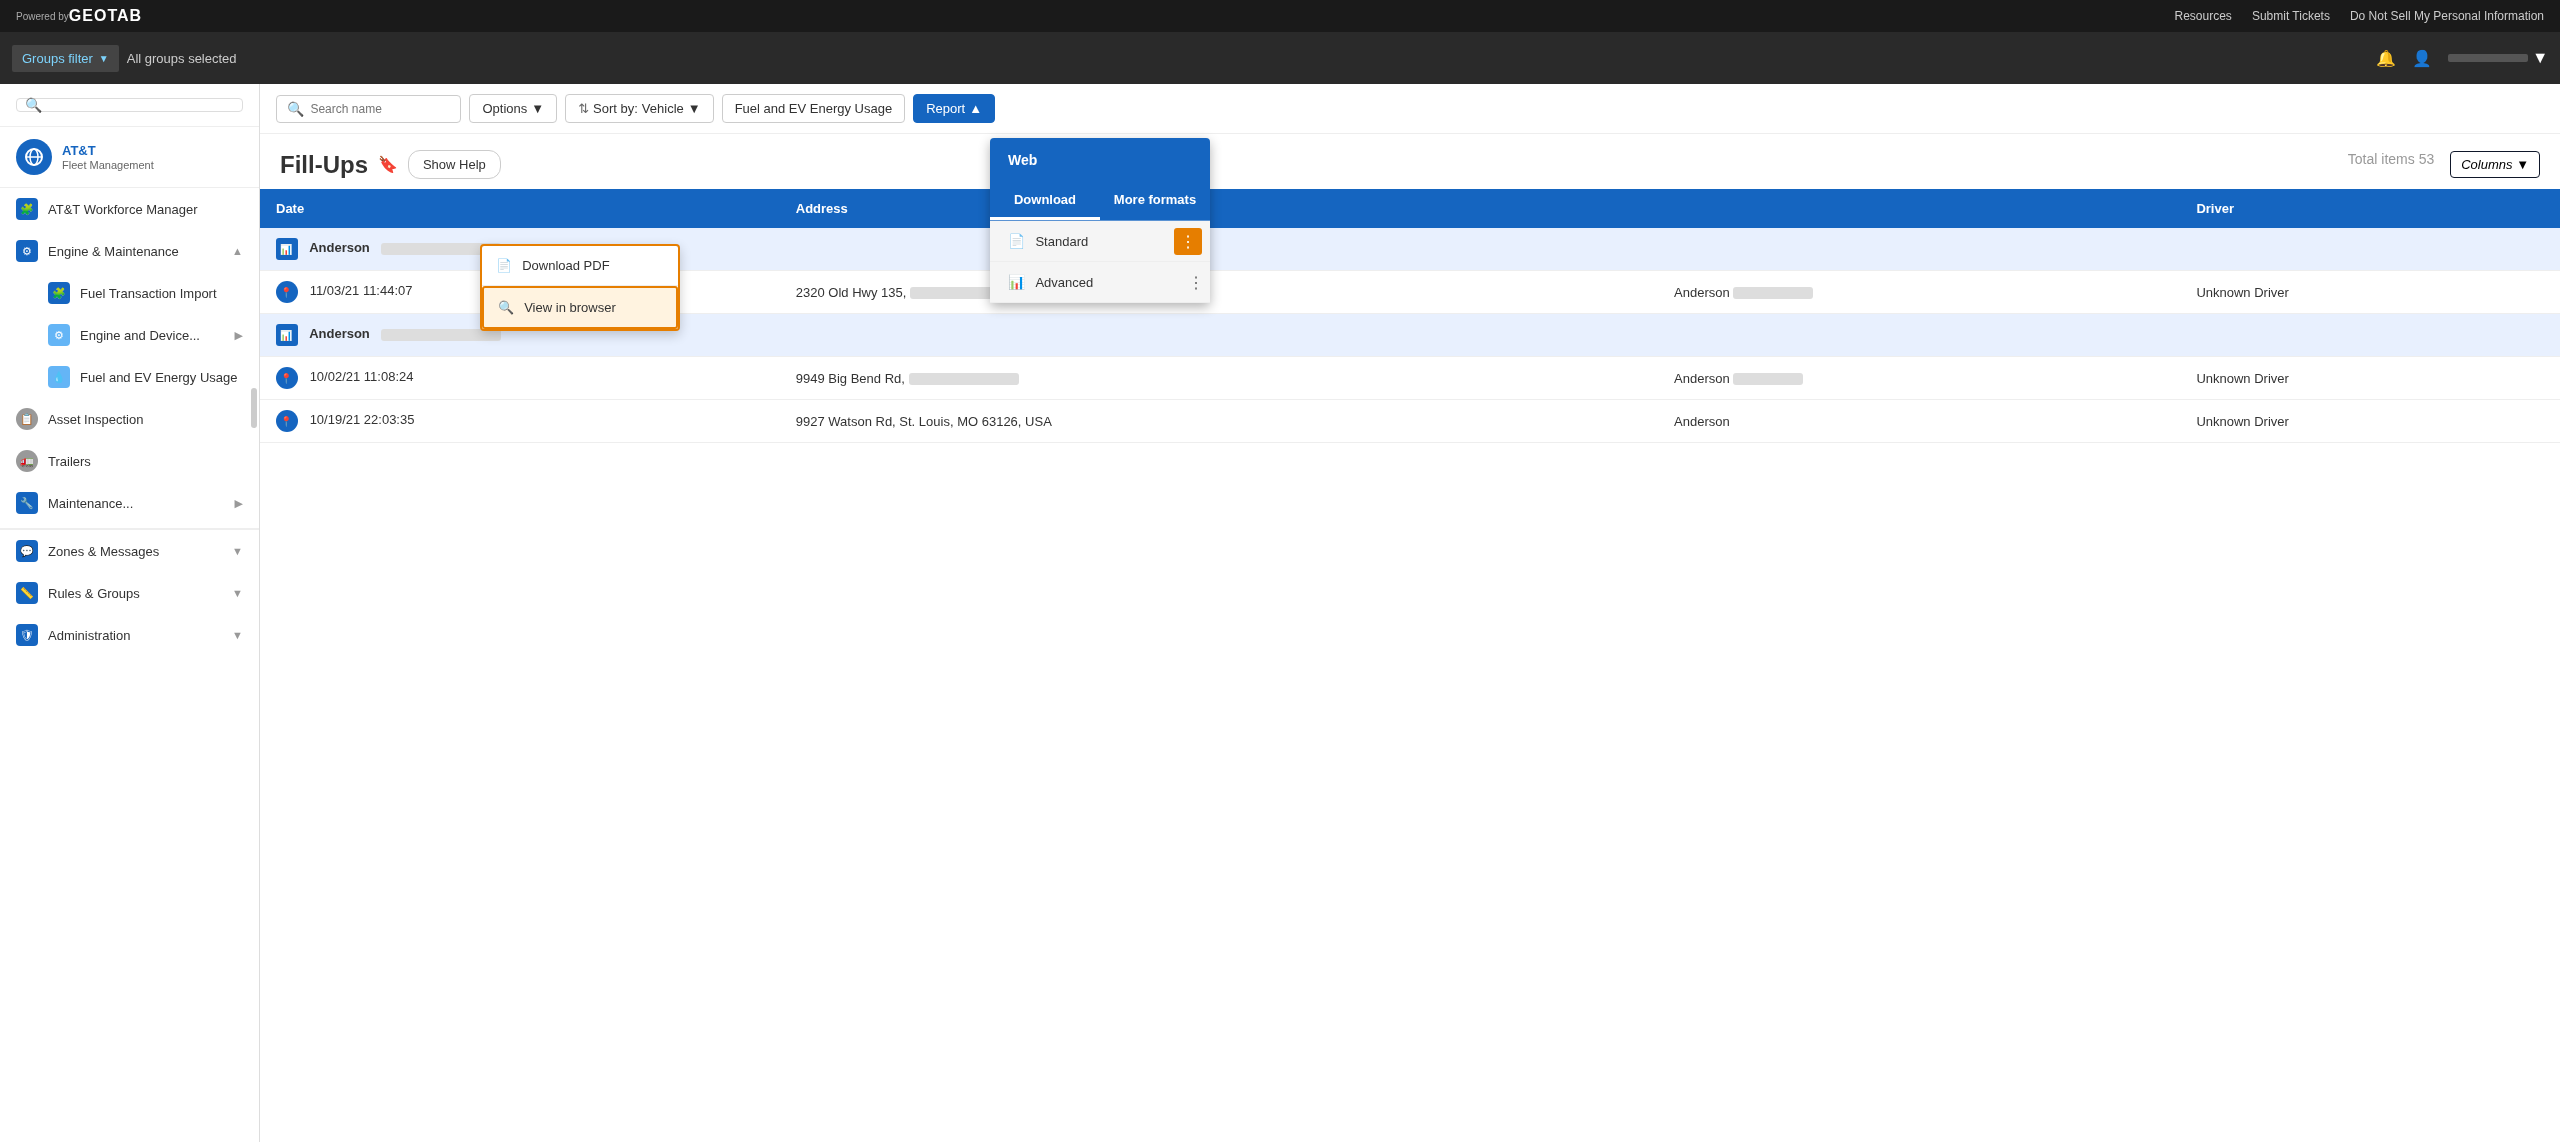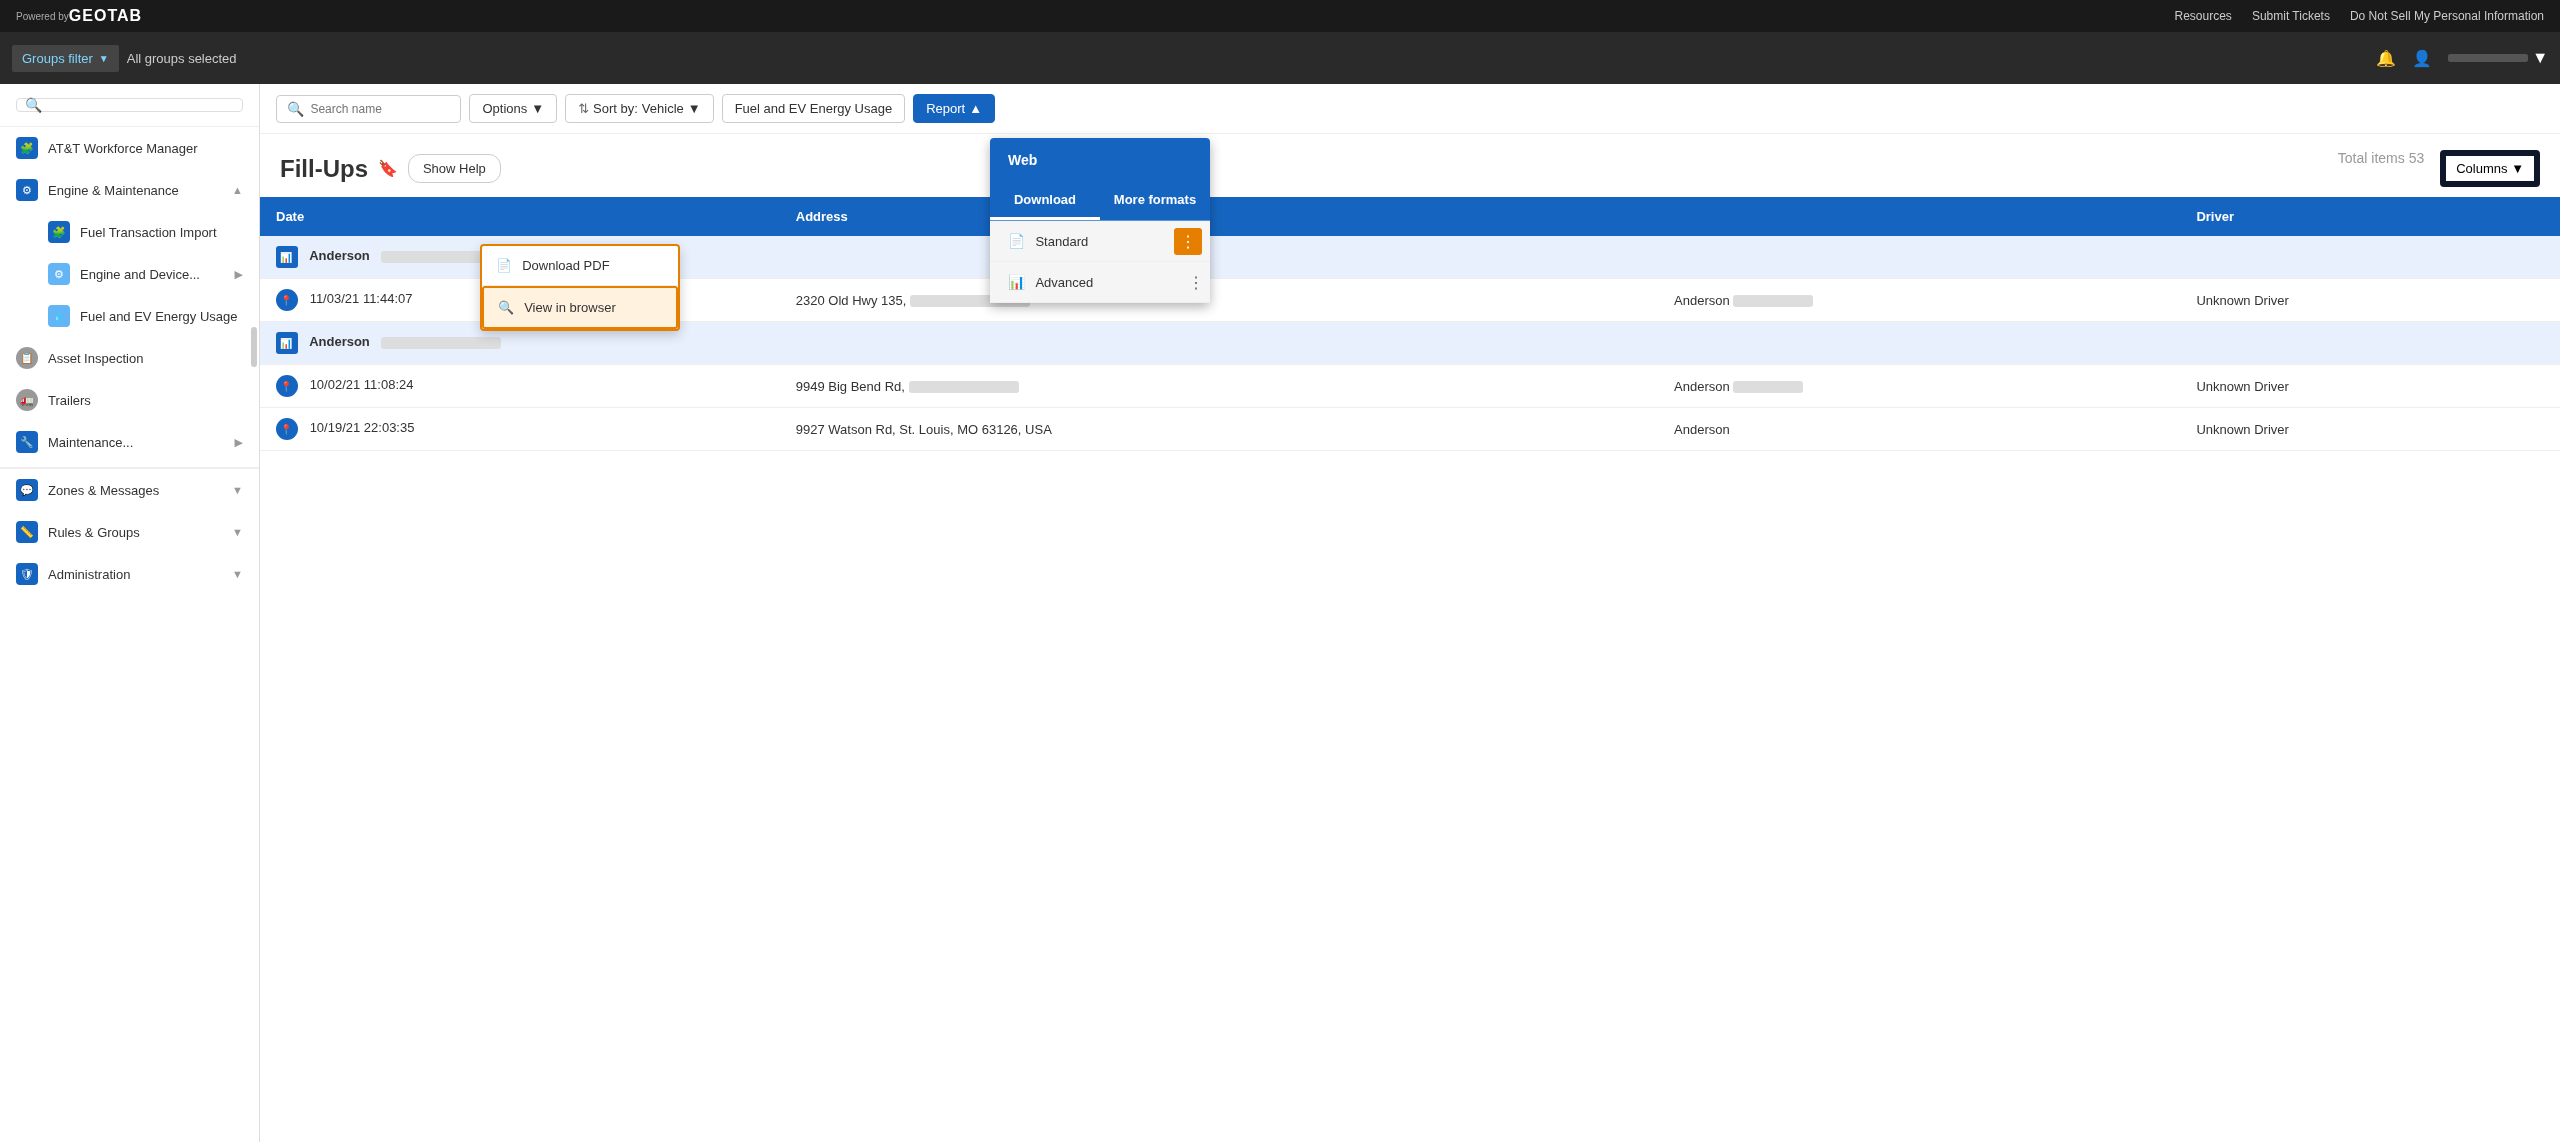--- a/index.html
+++ b/index.html
@@ -192,26 +192,27 @@
       background: #fff;
       padding: 6px 14px;
       border-radius: 12px;
       cursor: pointer;
       font-size: 13px;
       color: #333;
     }
     .page-header-right { display: flex; gap: 16px; }
     .total-items { color: #999; font-size: 14px; }
     .columns-btn {
-      border: 6px solid #0f172a;
+      border: 1px solid #0f172a;
       background: #fff;
       padding: 5px 10px;
       border-radius: 4px;
       cursor: pointer;
       font-size: 13px;
+      font-style: italic;
     }
 
     
     .data-table {
       width: 100%;
       border-collapse: collapse;
     }
     .data-table thead tr {
       background: #1565C0;
       color: white;
@@ -399,20 +400,33 @@
 <div class="main-layout">
 
   <div class="sidebar">
 
     <div class="sidebar-header">
       <div style="position:relative; display:flex; align-items:center; gap:8px; padding: 6px 10px 6px 30px; border: 1px solid #ddd; border-radius: 4px; width: 100%;">
         <span style="position:absolute; left:8px; color:#888; font-size:14px;">🔍</span>
       </div>
     </div>
 
+    <div style="display:flex; align-items:center; gap:10px; padding: 12px 16px; border-bottom: 1px solid #eee;">
+      <div class="logo-circle">
+        <svg width="20" height="20" viewBox="0 0 20 20">
+          <circle cx="10" cy="10" r="8" fill="none" stroke="white" stroke-width="2"></circle>
+          <ellipse cx="10" cy="10" rx="4" ry="8" fill="none" stroke="white" stroke-width="1.5"></ellipse>
+          <line x1="2" y1="10" x2="18" y2="10" stroke="white" stroke-width="1.5"></line>
+        </svg>
+      </div>
+      <div>
+        <div class="logo-text">AT&amp;T</div>
+        <div class="logo-sub">Fleet Management</div>
+      </div>
+    </div>
 
     <div class="sidebar-nav sidebar-scroll-area">
       <div class="scrollbar-indicator"></div>
 
       <div class="nav-item">
         <div class="nav-icon">🧩</div>
         <span>AT&amp;T Workforce Manager</span>
       </div>
 
       <div class="nav-item">

